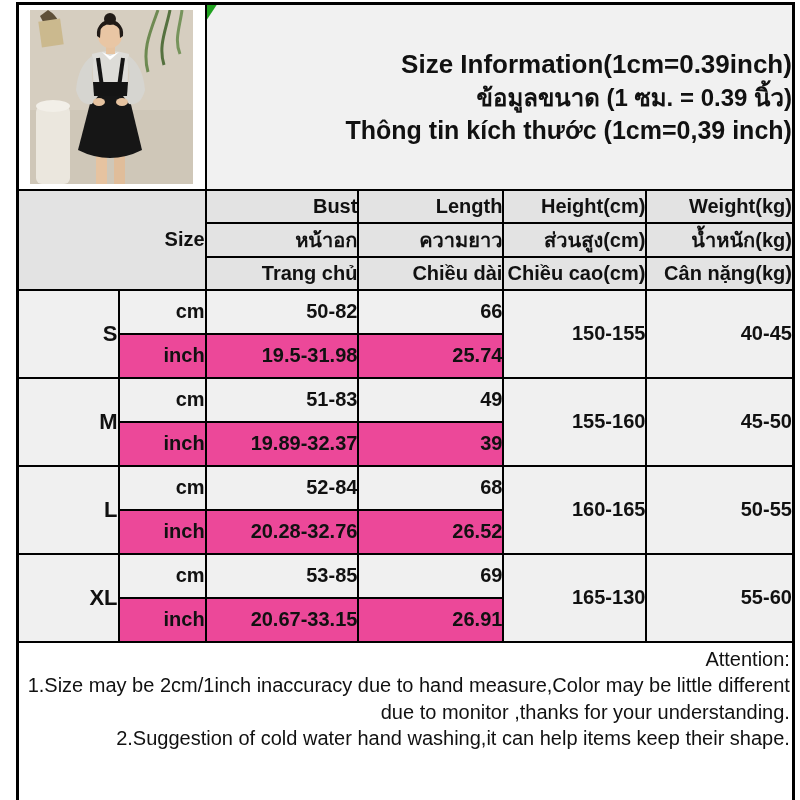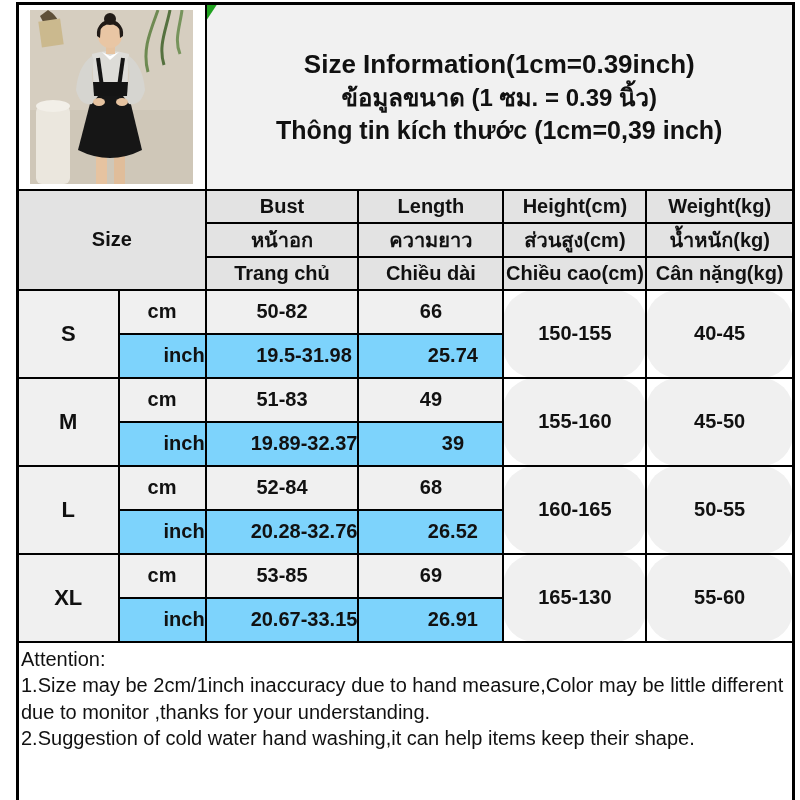--- a/index.html
+++ b/index.html
@@ -10,21 +10,21 @@
   }
   .sheet{position:relative;width:800px;height:800px;background:#ffffff;overflow:hidden;}
 
   table.size-table{
     position:absolute;left:16px;top:2px;
     border-collapse:collapse;table-layout:fixed;
     border:3px solid #000;
   }
   .size-table td{
     border:2px solid #000;
-    text-align:center;vertical-align:middle;
+    text-align:right;vertical-align:middle;
     color:#111;font-weight:bold;font-size:20px;
     padding:0;overflow:hidden;white-space:nowrap;
   }
 
   
   td.photo-cell{background:#ffffff;padding:4px;}
   .photo-wrap{width:163px;height:174px;margin:0 auto;background:#cdc5b6;overflow:hidden;}
   td.title-cell{background:#f1f1f1;position:relative;}
   .corner-marker{
     position:absolute;left:0;top:0;width:10px;height:15px;
@@ -35,30 +35,30 @@
   .title-th{font-size:24px;line-height:33px;}
   .title-vi{font-size:25px;line-height:33px;}
 
   
   td.size-big{background:#d7d7d7;font-size:40px;}
   tr.hdr td{background:#e3e3e3;height:31px;font-size:20px;}
 
   
   td.letter{background:#d7d7d7;font-size:22px;}
   tr.cm-row td{background:#f0f0f0;height:42px;}
-  tr.inch-row td{background:#7dd3fc;height:42px;padding-left:44px;}
-  td.merged{background:#f0f0f0;border-radius:32px;}
+  tr.inch-row td{background:#ec4899;height:42px;padding-left:44px;}
+  td.merged{background:#f0f0f0;}
 
   
   td.attention-cell{
     background:#ffffff;text-align:left;vertical-align:top;
     font-weight:normal;font-size:20px;line-height:26.5px;
     padding:3px 2px;white-space:normal;
   }
-  .attention-cell div{margin:0;}
+  .attention-cell div{margin:0;text-align:right;}
 </style>
 </head>
 <body>
 
 <div class="sheet">
   <table class="size-table">
     <colgroup>
       <col style="width:101px">
         <col style="width:84px">
       <col style="width:150px">

